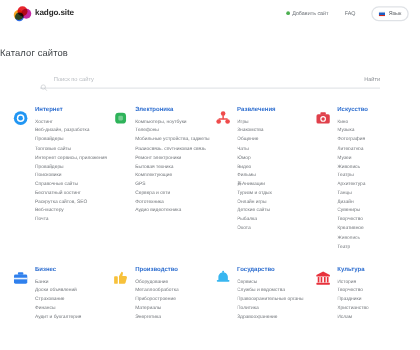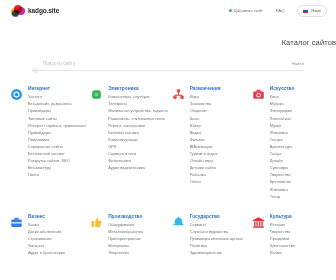--- a/index.html
+++ b/index.html
@@ -104,21 +104,21 @@
     display: flex;
     flex-direction: column;
   }
   .flag-ru span { display: block; height: 33.34%; width: 100%; }
   .fr1 { background: #f2f2f2; }
   .fr2 { background: #1c5fc4; }
   .fr3 { background: #d52b1e; }
 
   
   .hero-title {
-    text-align: right;
+    text-align: left;
     font-size: 7.5px;
     font-weight: 400;
     color: #3f4347;
     margin-top: 16px;
     letter-spacing: 0.1px;
   }
 
   .search-wrap {
     margin: 13px auto 0;
     width: 272px;

